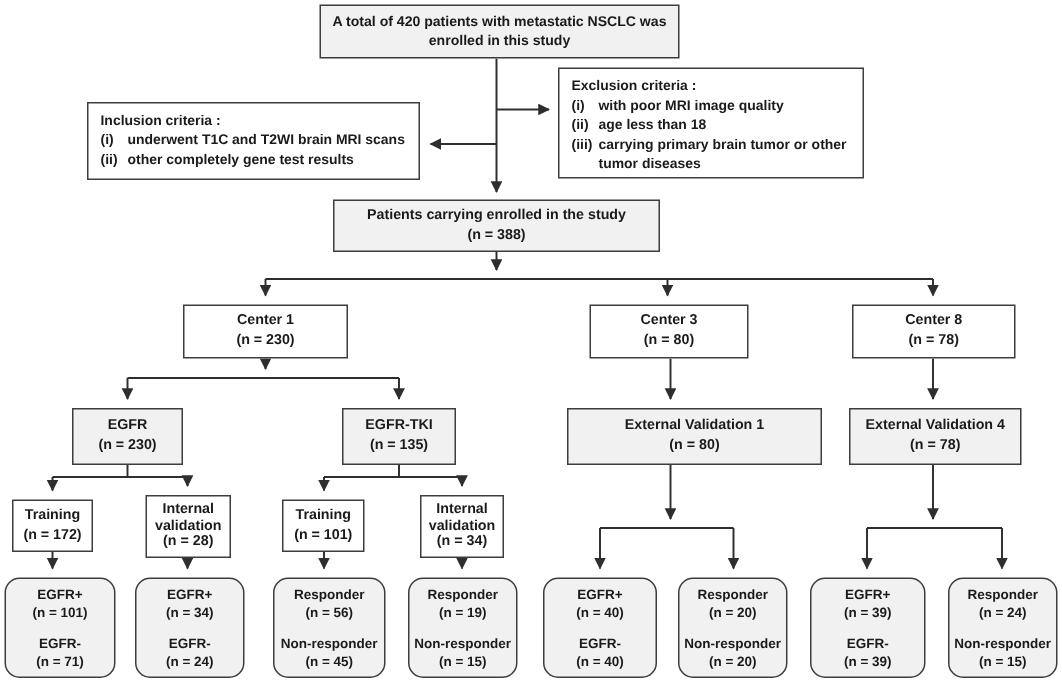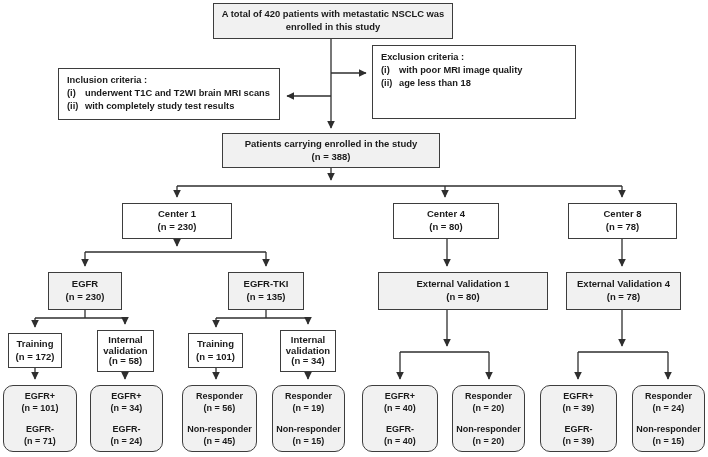--- a/index.html
+++ b/index.html
@@ -94,45 +94,49 @@
   <div class="box crit" style="left:372px;top:45px;width:204px;height:74px">
     <div class="crit-title">Exclusion criteria :</div>
     <div class="crit-item">
       <span class="num">(i)</span>
       <span class="txt">with poor MRI image quality</span>
     </div>
     <div class="crit-item">
       <span class="num">(ii)</span>
       <span class="txt">age less than 18</span>
     </div>
+    <div class="crit-item">
+      <span class="num">(iii)</span>
+      <span class="txt">carrying primary brain tumor or other tumor diseases</span>
+    </div>
   </div>
 
   <div class="box crit" style="left:58px;top:68px;width:222px;height:52px">
     <div class="crit-title">Inclusion criteria :</div>
     <div class="crit-item">
       <span class="num">(i)</span>
       <span class="txt">underwent T1C and T2WI brain MRI scans</span>
     </div>
     <div class="crit-item">
       <span class="num">(ii)</span>
-      <span class="txt">with completely study test results</span>
+      <span class="txt">other completely gene test results</span>
     </div>
   </div>
 
   <div class="box gray" style="left:222px;top:133px;width:218px;height:35px">
     <span>Patients carrying enrolled in the study</span>
     <span>(n = 388)</span>
   </div>
 
   <div class="box" style="left:122px;top:203px;width:110px;height:36px">
     <span>Center 1</span>
     <span>(n = 230)</span>
   </div>
   <div class="box" style="left:393px;top:203px;width:106px;height:36px">
-    <span>Center 4</span>
+    <span>Center 3</span>
     <span>(n = 80)</span>
   </div>
   <div class="box" style="left:568px;top:203px;width:109px;height:36px">
     <span>Center 8</span>
     <span>(n = 78)</span>
   </div>
 
   <div class="box gray" style="left:48px;top:272px;width:74px;height:38px">
     <span>EGFR</span>
     <span>(n = 230)</span>
@@ -150,21 +154,21 @@
     <span>(n = 78)</span>
   </div>
 
   <div class="box" style="left:8px;top:333px;width:54px;height:35px">
     <span>Training</span>
     <span>(n = 172)</span>
   </div>
   <div class="box" style="left:97px;top:330px;width:57px;height:42px;line-height:1.15">
     <span>Internal</span>
     <span>validation</span>
-    <span>(n = 58)</span>
+    <span>(n = 28)</span>
   </div>
   <div class="box" style="left:188px;top:333px;width:55px;height:35px">
     <span>Training</span>
     <span>(n = 101)</span>
   </div>
   <div class="box" style="left:280px;top:330px;width:56px;height:42px;line-height:1.15">
     <span>Internal</span>
     <span>validation</span>
     <span>(n = 34)</span>
   </div>

